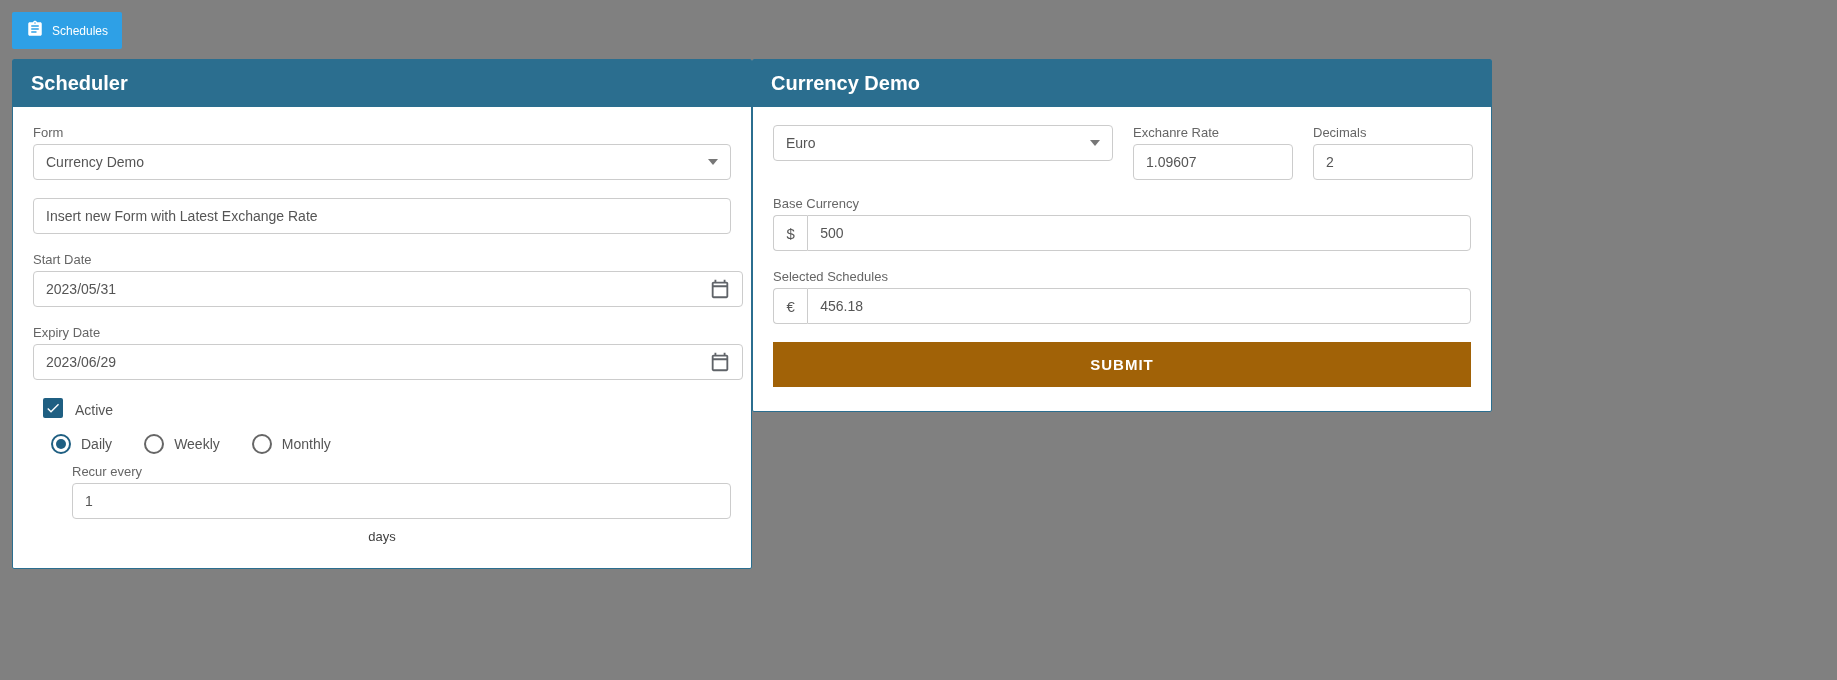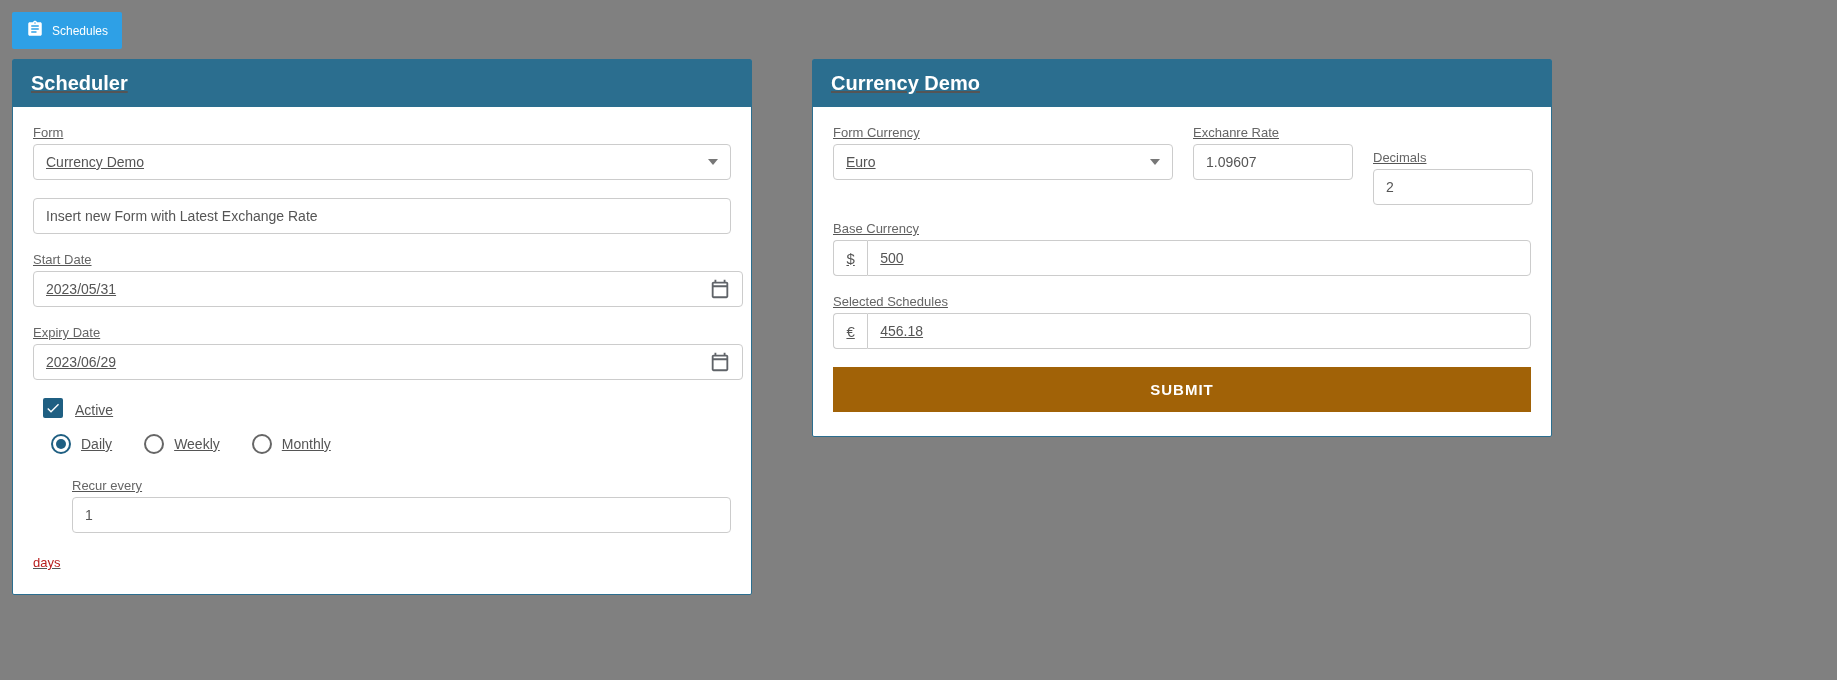--- a/index.html
+++ b/index.html
@@ -19,40 +19,40 @@
     color: #fff;
     border: none;
     padding: 8px 14px;
     font-size: 12px;
     font-weight: 500;
     border-radius: 2px;
     cursor: pointer;
   }
   .schedules-btn svg { width: 18px; height: 18px; margin-right: 8px; fill: #fff; }
 
-  .columns { display: flex; gap: 60px; align-items: flex-start; text-decoration: underline; }
+  .columns { display: flex; align-items: flex-start; }
   .panel {
     background: #fff;
     border: 1px solid #2b6e8f;
     border-radius: 2px;
   }
   .panel-left { width: 740px; }
   .panel-right { width: 740px; }
   .panel-header {
     background: #2b6e8f;
     color: #fff;
     font-size: 20px;
     font-weight: 700;
     padding: 12px 18px;
   }
   .panel-body { padding: 18px 20px 24px; }
 
   .fld { margin-bottom: 18px; }
   .fld-label { font-size: 13px; color: #666; margin-bottom: 4px; }
-  .sublabel { font-size: 13px; color: #b91c1c; margin-top: 22px; }
+  .sublabel { font-size: 13px; color: #404040; margin-top: 10px; text-align: center; }
 
   .input, .select {
     width: 100%;
     border: 1px solid #ccc;
     border-radius: 4px;
     padding: 9px 12px;
     font-size: 14px;
     color: #555;
     background: #fff;
     position: relative;
@@ -66,31 +66,31 @@
   .cal-icon svg{ width:22px; height:22px; fill:#5f6368;}
 
   .chk-row { display:flex; align-items:flex-end; gap:12px; margin: 6px 0 16px 10px;}
   .chk {
     width:20px; height:20px; background:#1f5f82; border-radius:2px;
     display:flex; align-items:center; justify-content:center; cursor:pointer;
   }
   .chk svg{ width:16px; height:16px; fill:#fff;}
   .chk-label{ font-size:14px; color:#555;}
 
-  .radios { display:flex; gap:32px; margin: 0 0 24px 18px; }
+  .radios { display:flex; gap:32px; margin: 0 0 10px 18px; }
   .radio-item { display:flex; align-items:center; gap:10px; cursor:pointer;}
   .radio-outer { width:20px; height:20px; border:2px solid #666; border-radius:50%; display:flex; align-items:center; justify-content:center;}
   .radio-outer.sel { border-color:#1f5f82;}
   .radio-inner { width:10px; height:10px; border-radius:50%; background:#1f5f82;}
   .radio-label{ font-size:14px; color:#555;}
 
   .row3 { display:flex; gap:20px; margin-bottom:16px;}
   .row3 .col1 { flex: 0 0 340px;}
   .row3 .col2 { flex: 0 0 160px;}
-  .row3 .col3 { flex: 0 0 160px; margin-top: 25px;}
+  .row3 .col3 { flex: 0 0 160px;}
 
   .iconinput { display:flex; align-items:stretch;}
   .iconinput .prefix {
     width:36px; border:1px solid #ccc; border-right:none;
     border-radius:4px 0 0 4px; display:flex; align-items:center; justify-content:center;
     font-size:15px; color:#555; background:#fff;
   }
   .iconinput .input { border-radius: 0 4px 4px 0; }
 
   .submit-btn {
@@ -189,21 +189,20 @@
 
     </div>
   </div>
 
   <div class="panel panel-right">
     <div class="panel-header">Currency Demo</div>
     <div class="panel-body">
 
       <div class="row3">
         <div class="col1">
-          <div class="fld-label">Form Currency</div>
           <div class="select">
             <span>Euro</span>
             <span class="caret-down"></span>
           </div>
         </div>
         <div class="col2">
           <div class="fld-label">Exchanre Rate</div>
           <input class="input" value="1.09607" style="">
         </div>
         <div class="col3">

